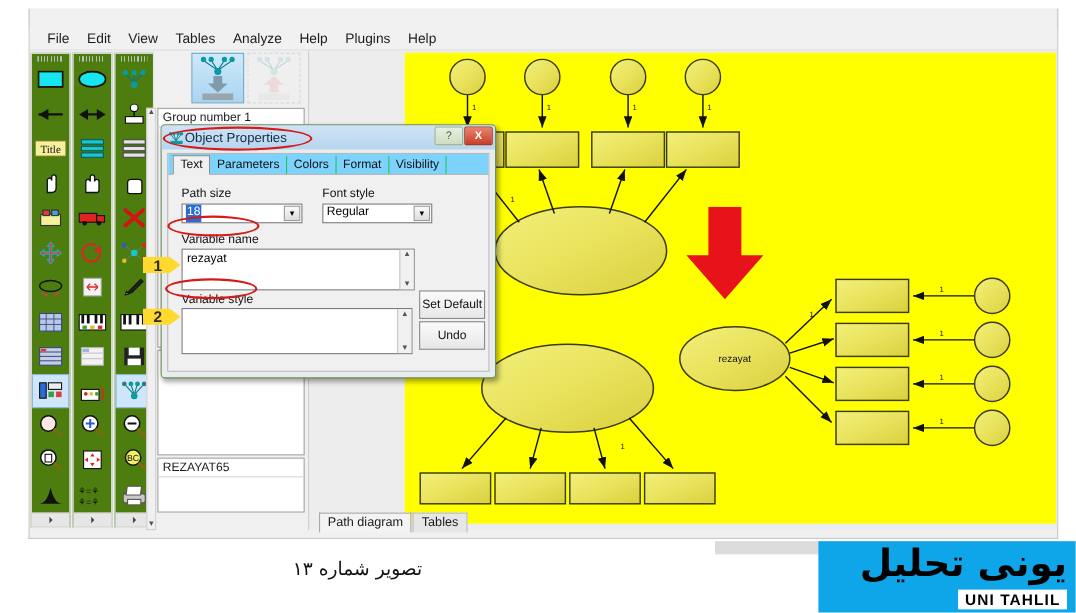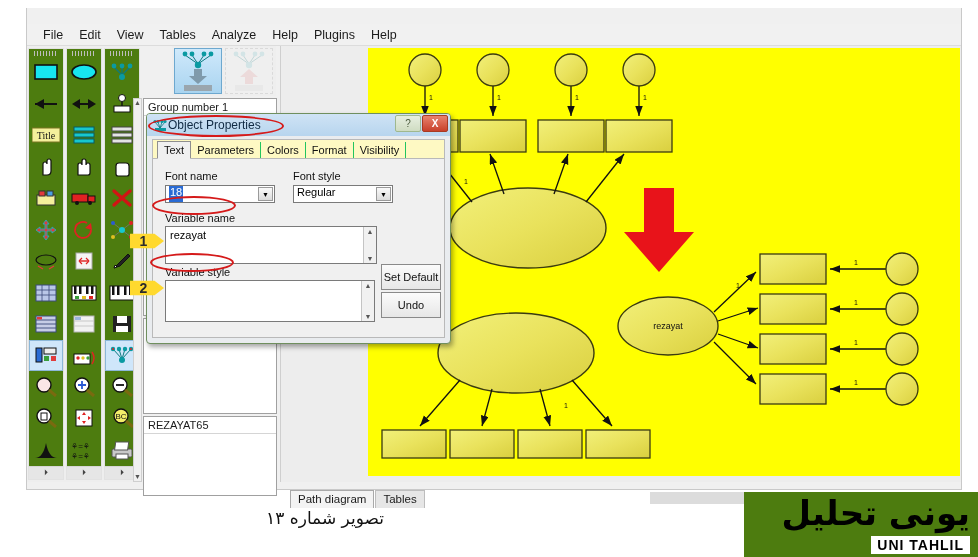--- a/index.html
+++ b/index.html
@@ -89,21 +89,21 @@
   .bigtool.active { background: linear-gradient(#cfe9fb,#a9d4f0); border: 1px solid #6da8cf; }
   .bigtool.disabled { opacity: .33; }
 
   
   .panel {
     position: absolute; background: #ffffff; border: 1px solid #a0a0a0;
     font-size: 11px; color: #1a1a1a;
   }
   .panel-groups { left: 143px; top: 98px; width: 134px; height: 218px; }
   .panel-models { left: 143px; top: 318px; width: 134px; height: 96px; }
-  .panel-files  { left: 143px; top: 416px; width: 134px; height: 80px; }
+  .panel-files  { left: 143px; top: 416px; width: 134px; height: 50px; }
   .panel-row {
     padding: 2px 4px; border-bottom: 1px solid #d5d5d5; white-space: nowrap;
     overflow: hidden;
   }
   .panel-scroll {
     position: absolute; left: 133px; top: 98px; width: 9px; height: 384px;
     background: #f0f0f0; border: 1px solid #cfcfcf;
   }
   .panel-scroll .arr { font-size: 7px; text-align:center; color:#555; }
 
@@ -113,21 +113,21 @@
   }
 
   
   .diagram {
     position: absolute; left: 368px; top: 48px; width: 592px; height: 428px;
     background: #ffff00; overflow: hidden;
   }
 
   
   .viewtabs {
-    position: absolute; left: 290px; top: 488px; width: 200px; height: 20px;
+    position: absolute; left: 290px; top: 464px; width: 200px; height: 20px;
     display: flex; align-items: flex-end; gap: 1px;
   }
   .vtab {
     font-size: 11.5px; padding: 2px 7px 3px 7px; color: #1a1a1a;
     border: 1px solid #bdbdbd; border-bottom: none; background: #e6e6e6;
   }
   .vtab.active { background: #f3f3f3; border-color: #a9a9a9; }
 
   
   .dialog {
@@ -150,21 +150,21 @@
     display: flex; align-items: center; justify-content: center;
     border: 1px solid #9fb88e; border-radius: 2px;
   }
   .dlg-btn.help { background: linear-gradient(#e7efe0,#cfdcc2); color: #4a5a3c; }
   .dlg-btn.close { background: linear-gradient(#e8836e,#c8402a); border-color:#a8personally; border-color:#a83a22; font-weight: bold; }
   .dlg-body {
     position: absolute; left: 5px; top: 25px; right: 5px; bottom: 5px;
     background: #f0f0f0; border: 1px solid #b9b9b9;
   }
   .tabs-row { display: flex; align-items: flex-end; height: 19px; padding-left: 4px;
-    border-bottom: 1px solid #b9b9b9; background: #fef9c3; }
+    border-bottom: 1px solid #b9b9b9; background: #7dd3fc; }
   .dtab {
     font-size: 11px; color: #111; padding: 2px 6px 2px 6px;
     border-right: 1px solid #22c55e;
   }
   .dtab.active {
     background: #f0f0f0; border: 1px solid #8f8f8f; border-bottom: 1px solid #f0f0f0;
     margin-bottom: -1px; border-right-color: #8f8f8f;
   }
   .fld-label { font-size: 11px; color: #111; }
   .combo {
@@ -209,21 +209,21 @@
   .callout span { font-size: 14px; font-weight: bold; color: #2b2b2b; margin-right: 7px; }
 
   
   .caption {
     position: absolute; left: 0; top: 508px; width: 650px;
     text-align: center; font-family: "DejaVu Sans", sans-serif;
     font-size: 17px; color: #111; direction: rtl;
   }
   .logo {
     position: absolute; left: 744px; top: 492px; width: 234px; height: 65px;
-    background: #4d7c0f; overflow: hidden;
+    background: #0ea5e9; overflow: hidden;
   }
   .logo-fa {
     position: absolute; right: 8px; top: 1px; font-family: "DejaVu Sans", sans-serif;
     font-size: 34px; font-weight: bold; color: #000; direction: rtl;
     letter-spacing: -1px; line-height: 40px;
   }
   .logo-en {
     position: absolute; right: 8px; bottom: 3px; background: #fff; padding: 1px 6px;
     font-size: 14px; font-weight: bold; color: #000; letter-spacing: 1px;
   }
@@ -768,21 +768,21 @@
   <div class="dlg-body">
     <div class="tabs-row">
       <div class="dtab active">Text</div>
       <div class="dtab">Parameters</div>
       <div class="dtab">Colors</div>
       <div class="dtab">Format</div>
       <div class="dtab">Visibility</div>
     </div>
 
     <div style="position:absolute; left:12px; top:30px; width:110px;">
-      <div class="fld-label">Font name</div>
+      <div class="fld-label">Path size</div>
       <div class="combo" style="margin-top:3px;">
         <span class="val-sel">18</span>
         <span class="arrow">▼</span>
       </div>
     </div>
 
     <div style="position:absolute; left:140px; top:30px; width:100px;">
       <div class="fld-label">Font style</div>
       <div class="combo" style="margin-top:3px;">
         <span>Regular</span>

